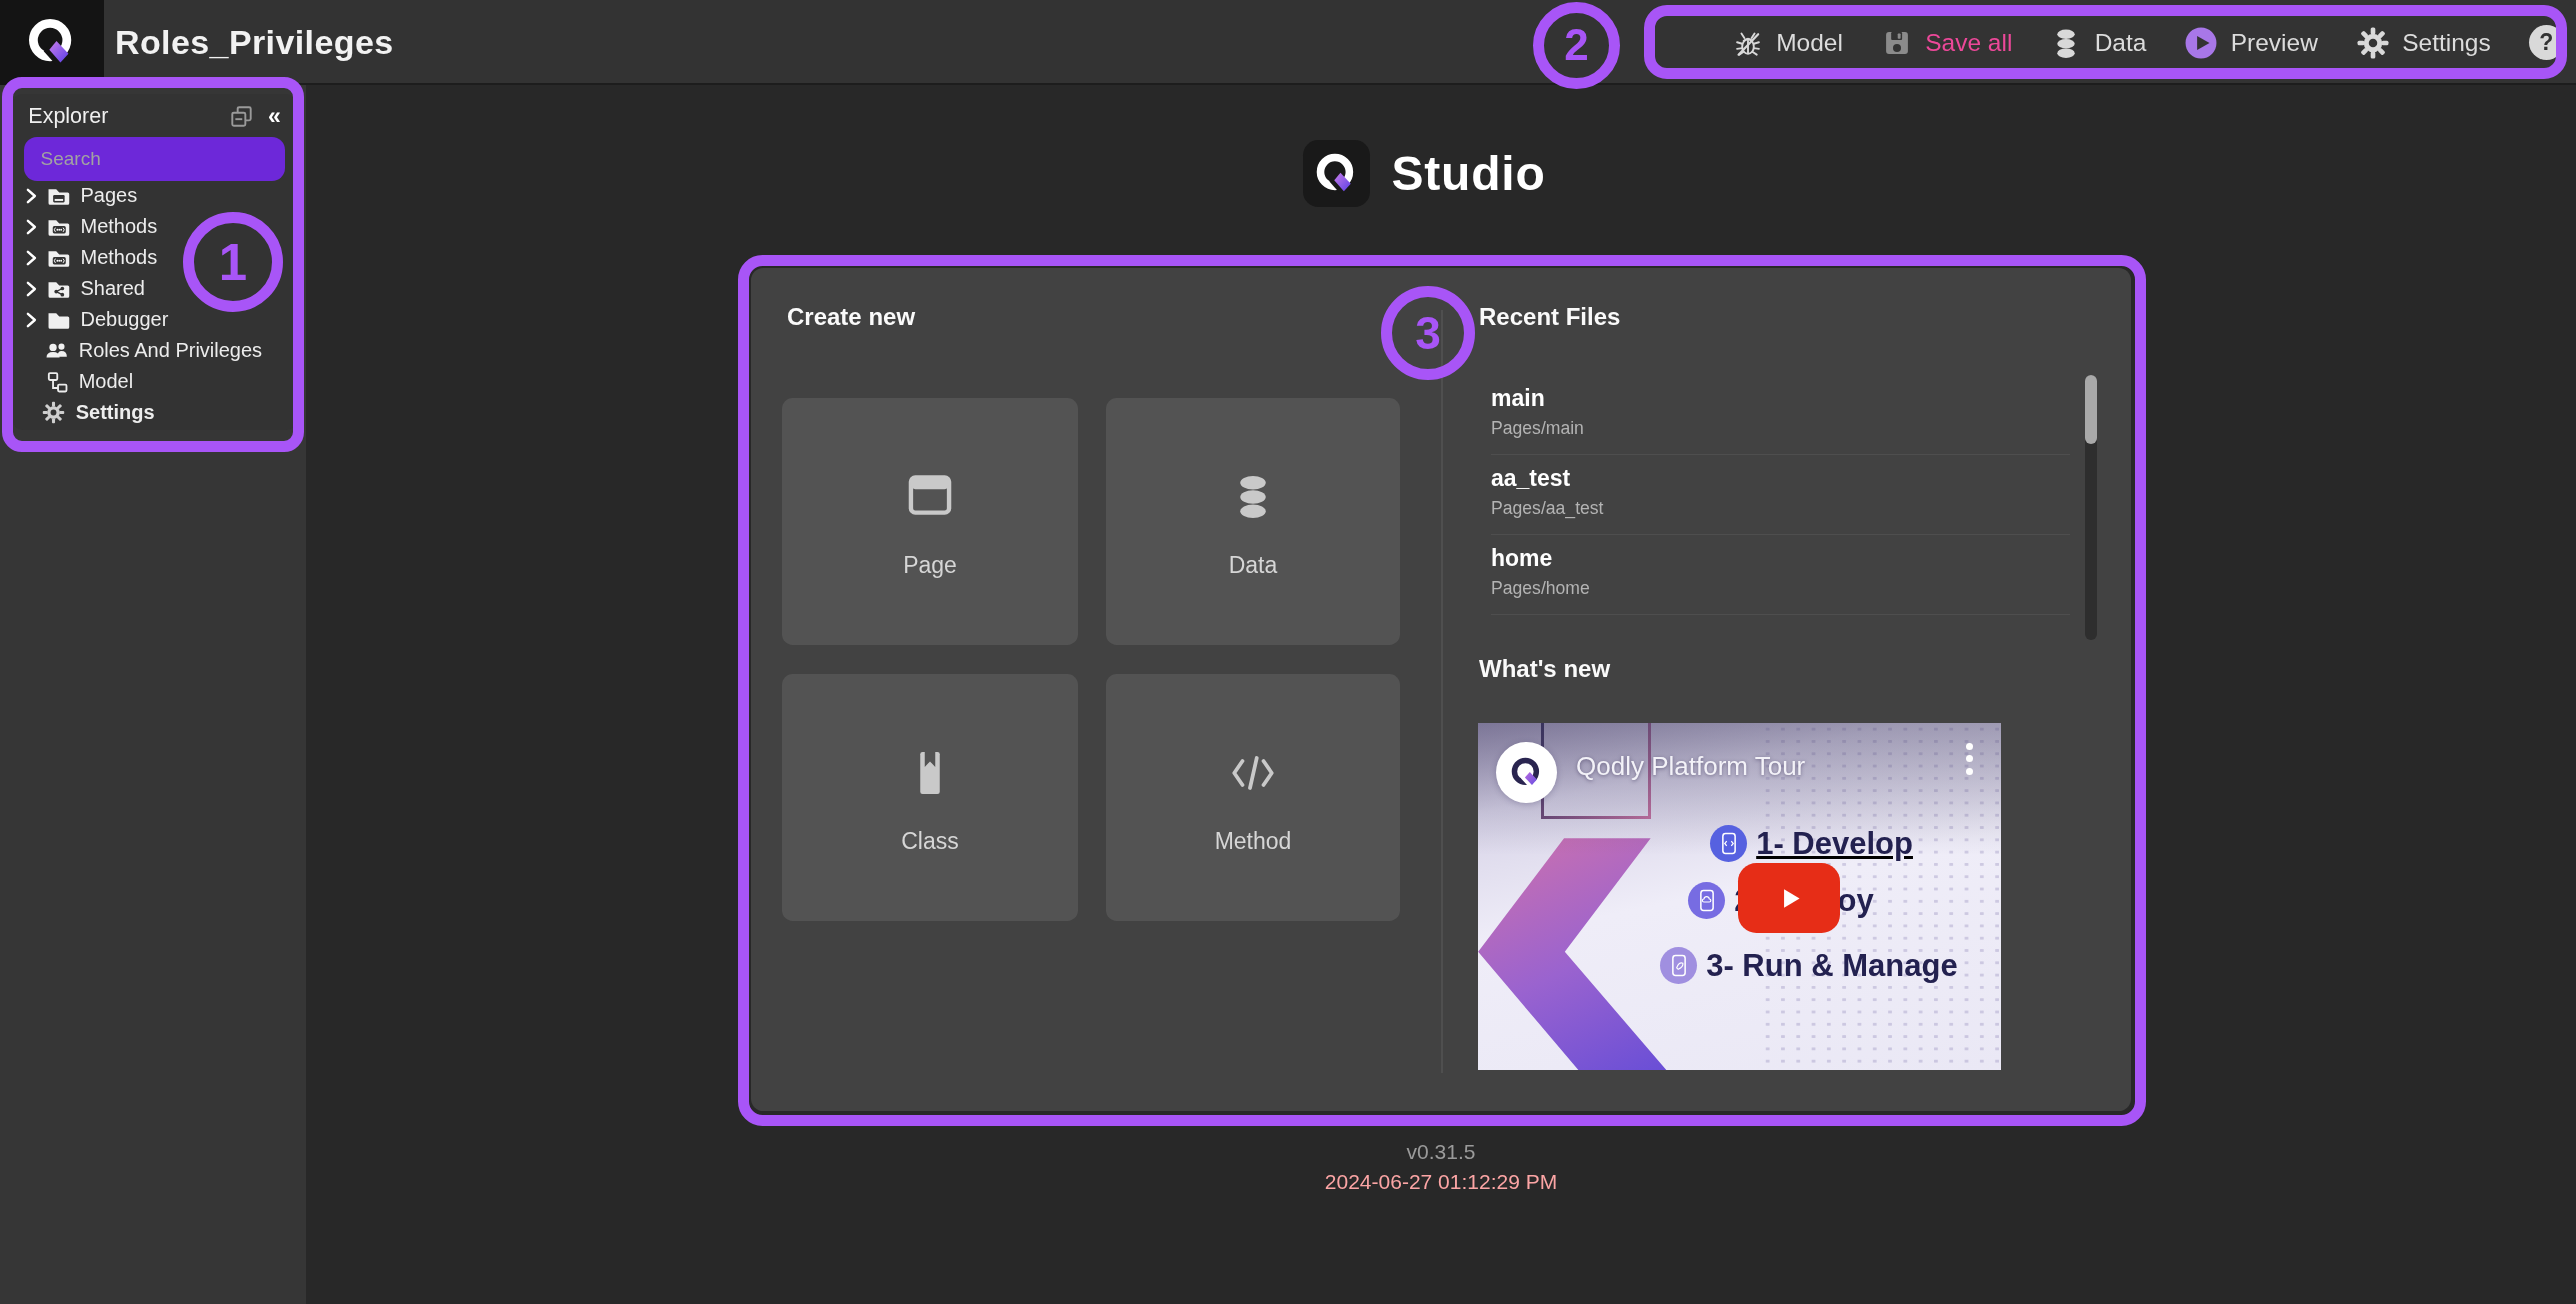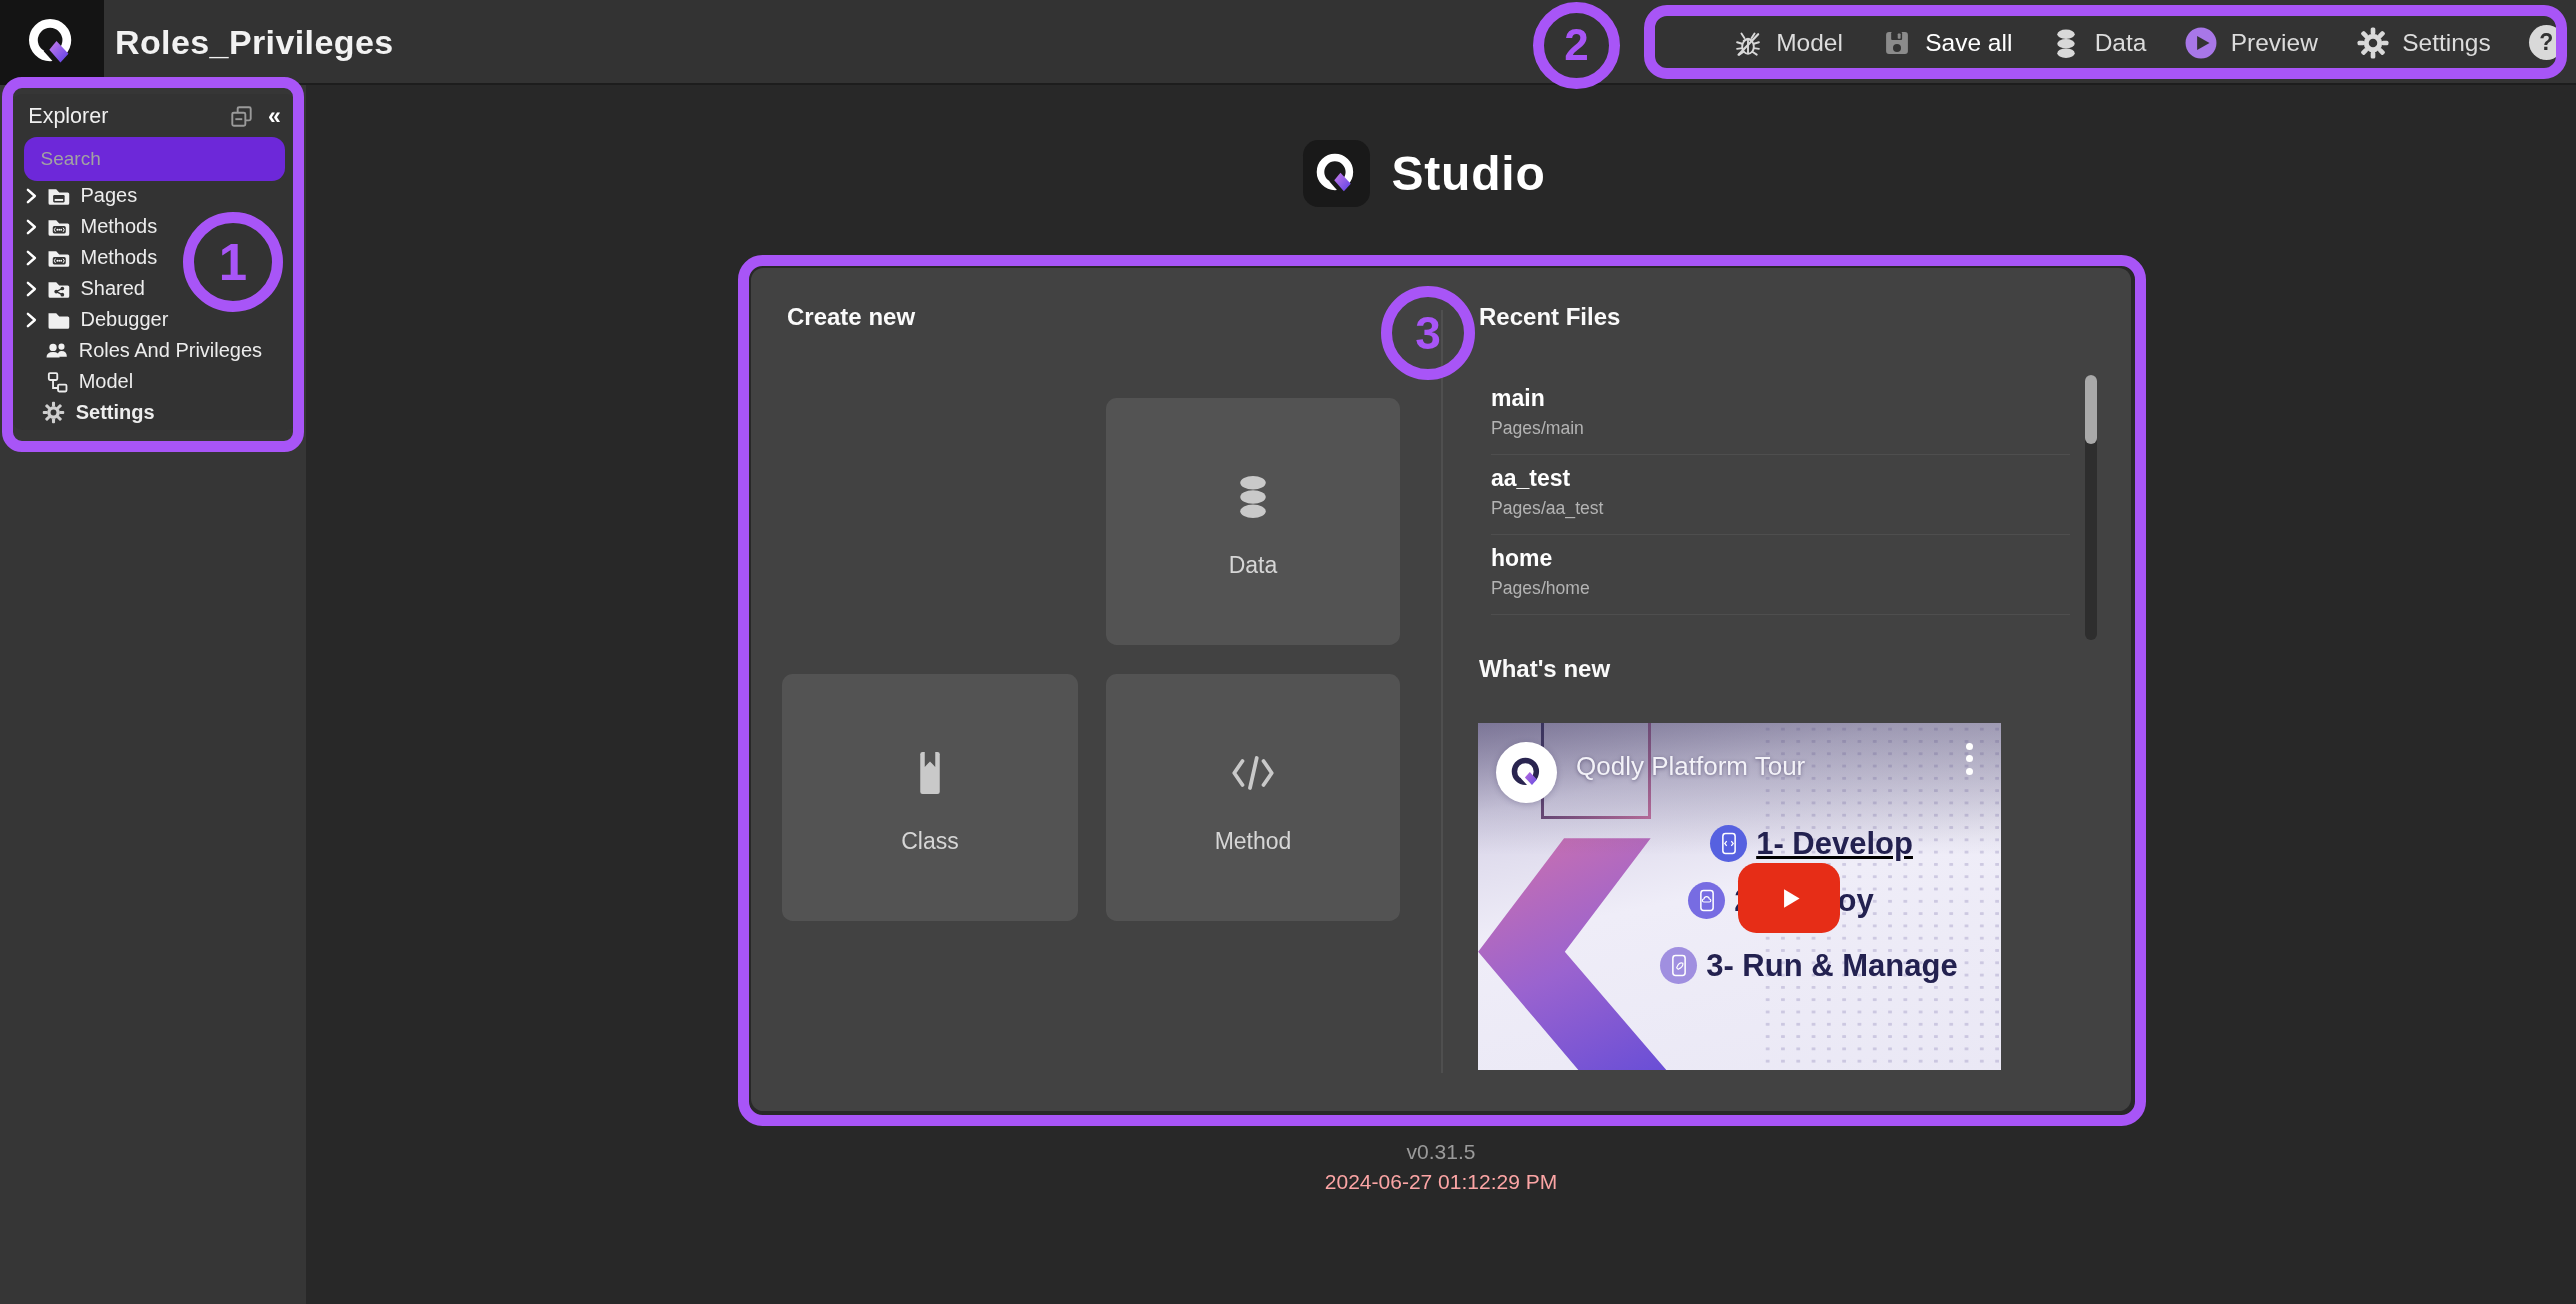--- a/index.html
+++ b/index.html
@@ -17,21 +17,21 @@
   body{font-family:"Liberation Sans", sans-serif;}
   #root{position:relative;width:2576px;height:1304px;background:var(--pagebg);overflow:hidden;}
 
   
   .topbar{position:absolute;left:0;top:0;width:2576px;height:85px;background:var(--topbar);border-bottom:2.3px solid #1d1d1d;}
   .logo-box{position:absolute;left:0;top:0;width:104px;height:85px;background:#141414;display:flex;align-items:center;justify-content:center;}
   .topbar-title{position:absolute;left:115px;top:0;height:85px;display:flex;align-items:center;font-size:34px;font-weight:bold;color:#f2f2f2;letter-spacing:0.4px;}
   .toolbar{position:absolute;right:12.3px;top:0;height:85px;display:flex;align-items:center;gap:38px;}
   .tool-btn{display:flex;align-items:center;gap:12.3px;cursor:pointer;}
   .tool-btn .lbl{font-size:24.5px;color:#dcdcdc;}
-  .tool-btn.disabled .lbl{color:#ffffff;}
+  .tool-btn.disabled .lbl{color:#ec4899;}
   .help-btn{width:35px;height:35px;border-radius:50%;background:#d9d9d9;display:flex;align-items:center;justify-content:center;font-size:23px;font-weight:bold;color:#333;}
 
   
   .left-strip{position:absolute;left:0;top:85px;width:306px;height:1219px;background:var(--strip);}
   .explorer{position:absolute;left:13px;top:94px;width:283px;height:336px;background:#333;border-radius:9.2px 10.7px 9.2px 9.2px;}
   .explorer-head{position:absolute;left:0;top:4.6px;width:100%;height:35px;display:flex;align-items:center;padding:0 15.3px;}
   .explorer-title{font-size:21.5px;color:#f0f0f0;}
   .explorer-head .spacer{flex:1;}
   .collapse{font-size:23px;font-weight:bold;color:#fff;margin-left:15.3px;line-height:1;}
   .search-wrap{position:absolute;left:10.7px;top:43px;width:261px;height:44px;background:#6d28d9;border-radius:13px;display:flex;align-items:center;}
@@ -346,20 +346,29 @@
         <polygon points="31,31 49,49 37,61 21,43" fill="#191919"></polygon>
         <polygon points="37,30 52,46 42,57 28,41" fill="url(#qg2)"></polygon>
       </svg>
     </div>
     <div class="studio-title">Studio</div>
   </div>
 
   <div class="main-panel">
     <div class="sec-title create-title">Create new</div>
 
+    <div class="card card-page">
+      <span class="c-icon">
+        <svg width="48" height="44" viewBox="0 0 64 60">
+            <rect x="6" y="6" width="52" height="48" rx="6" fill="none" stroke="#c9c9c9" stroke-width="6"></rect>
+            <rect x="6" y="6" width="52" height="16" rx="6" fill="#c9c9c9"></rect>
+          </svg>
+      </span>
+      <span class="c-lbl">Page</span>
+    </div>
     <div class="card card-data">
       <span class="c-icon">
         <svg width="48" height="48" viewBox="0 0 64 64">
             <g fill="#c9c9c9">
               <ellipse cx="32" cy="13" rx="17" ry="9"></ellipse>
               <ellipse cx="32" cy="32" rx="17" ry="9"></ellipse>
               <ellipse cx="32" cy="51" rx="17" ry="9"></ellipse>
             </g>
           </svg>
       </span>

